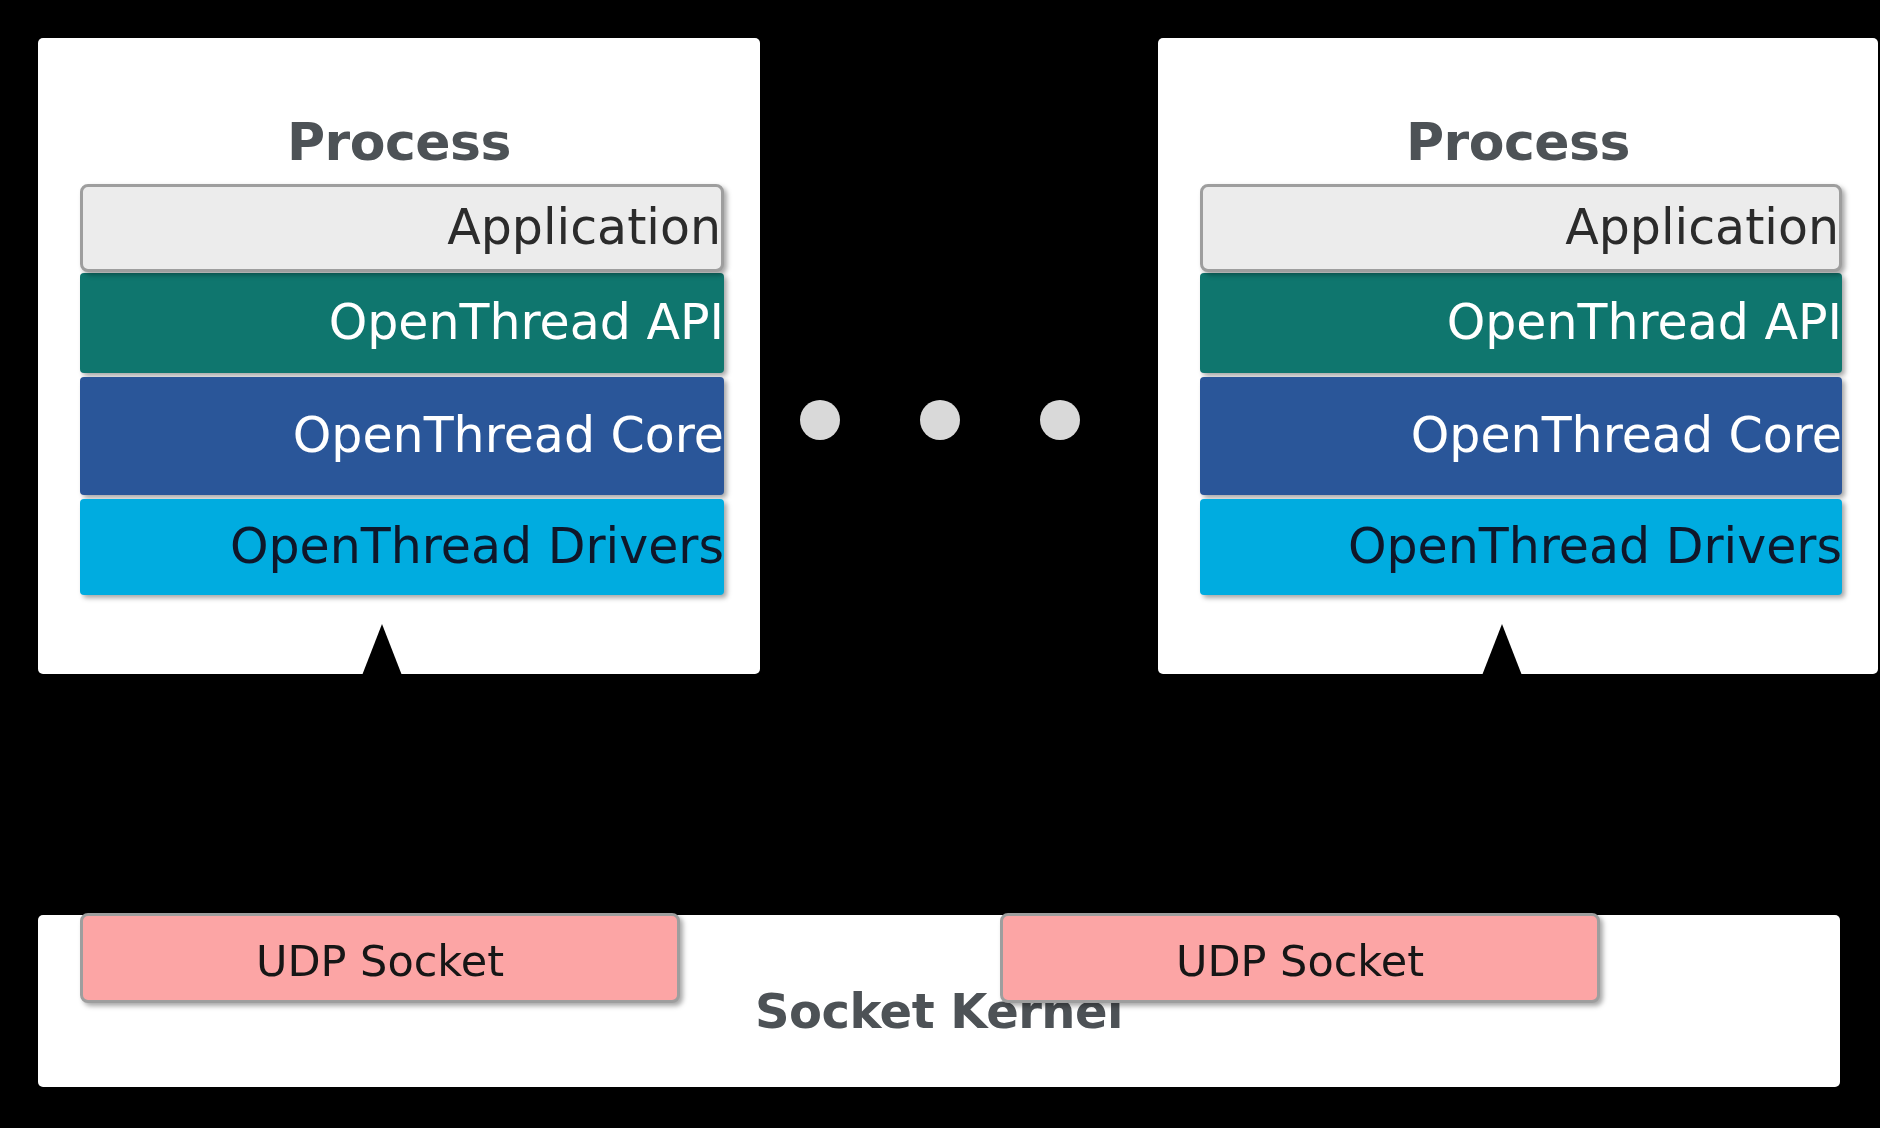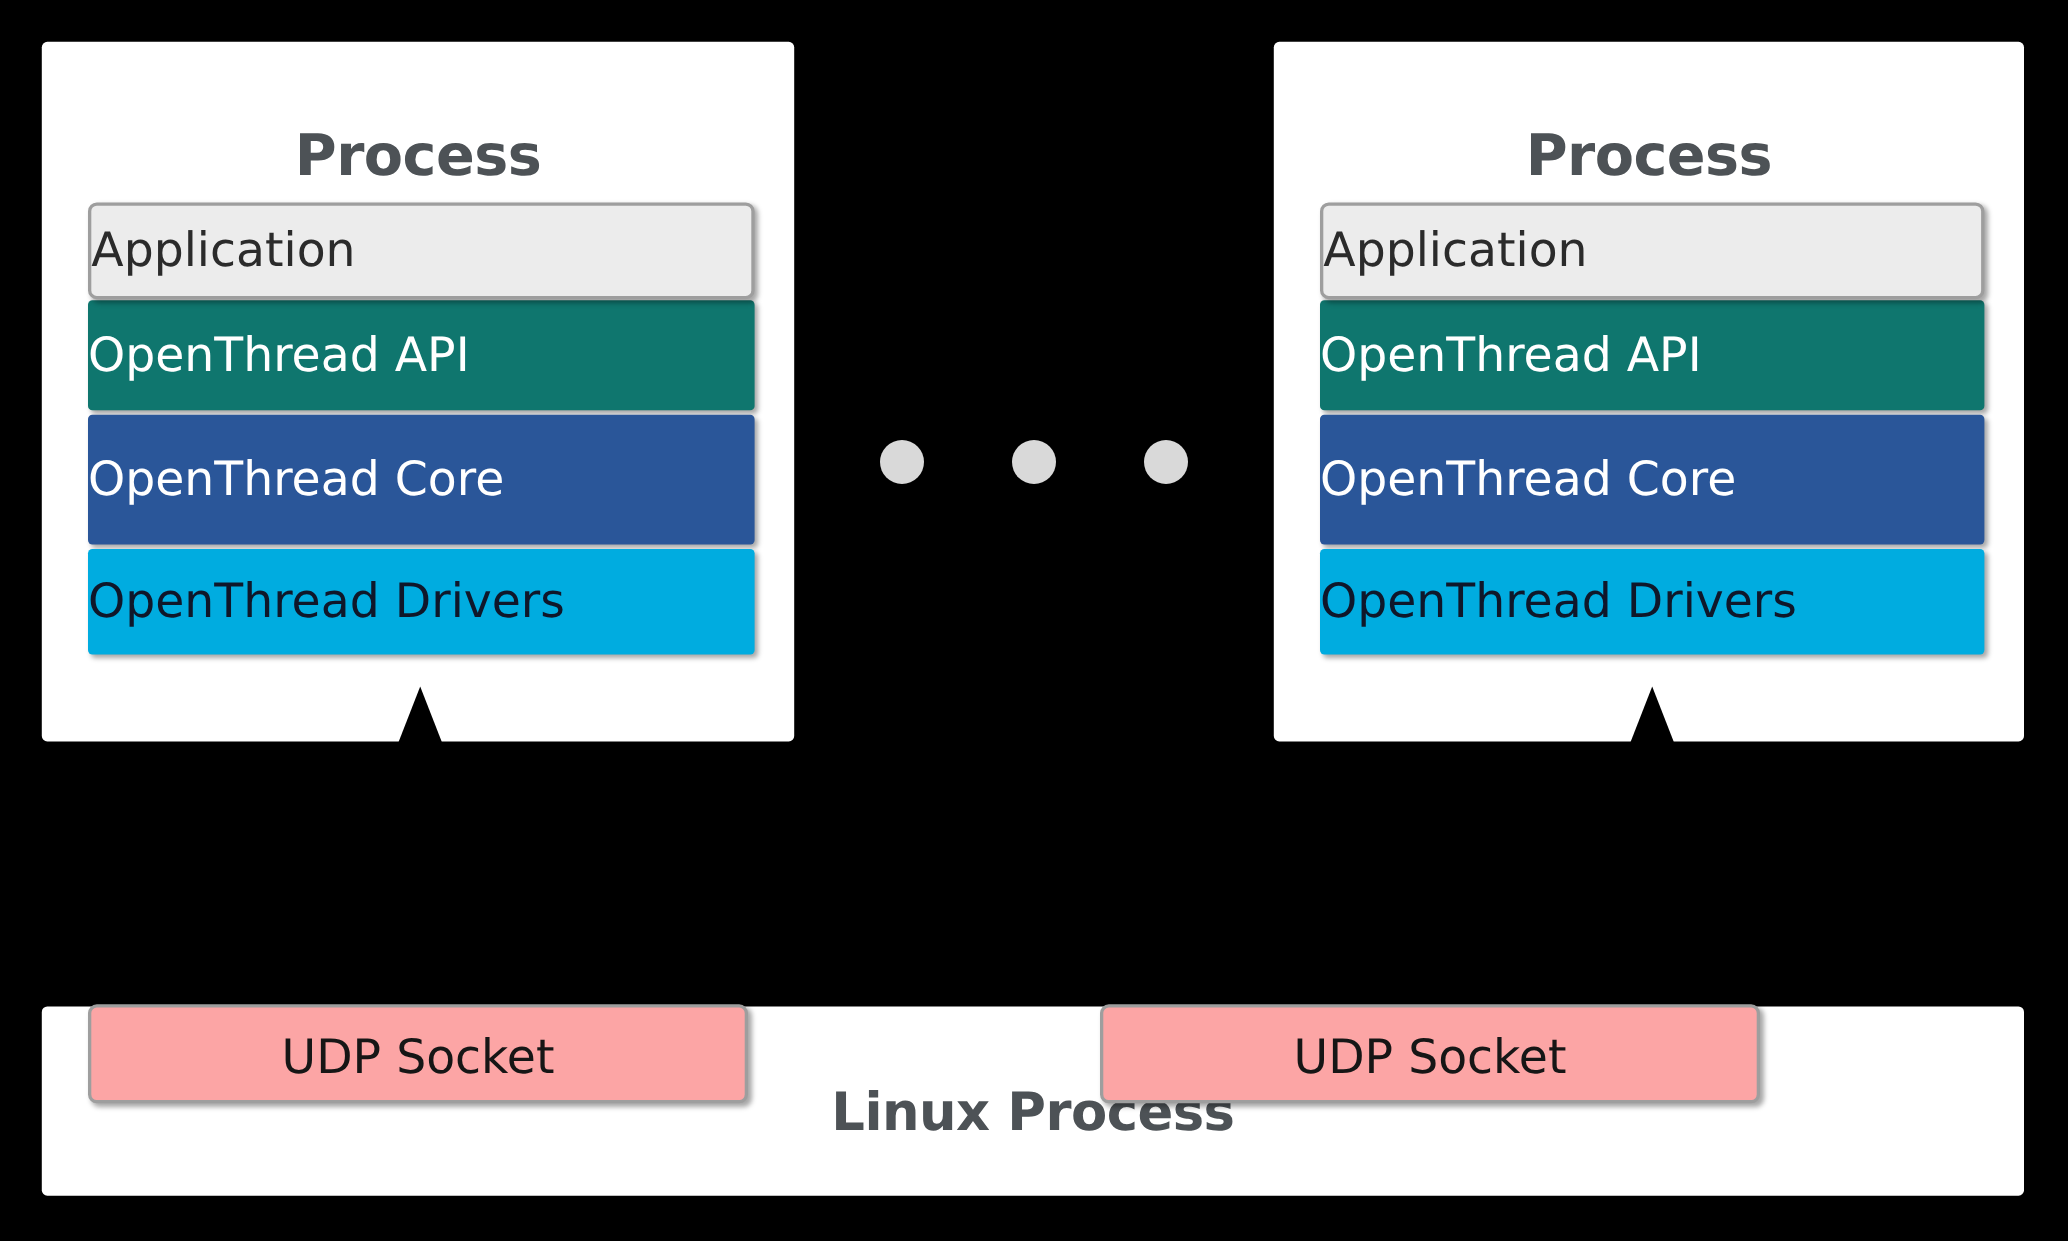--- a/index.html
+++ b/index.html
@@ -21,20 +21,21 @@
   }
 
   
   .process-card {
     position: absolute;
     top: 38px;
     height: 636px;
     background: #ffffff;
     border-radius: 5px;
     box-shadow: 3px 3px 6px rgba(0,0,0,0.55);
+    padding-left: 38px;
   }
   .process-card.left  { left: 38px;   width: 684px; }
   .process-card.right { left: 1158px; width: 682px; }
 
   .process-title {
     position: absolute;
     top: 78px;
     left: 0;
     right: 0;
     text-align: center;
@@ -49,22 +50,22 @@
   .layer-stack {
     position: absolute;
     left: 42px;
     right: 36px;
     top: 146px;
   }
   .layer {
     position: relative;
     height: 88px;
     line-height: 88px;
-    text-align: left;
-    font-size: 43px;
+    text-align: right;
+    font-size: 49px;
     white-space: nowrap;
   }
   .layer.application {
     background: #ececec;
     border: 3px solid #9e9e9e;
     border-radius: 8px;
     color: #2b2b2b;
     height: 82px;
     line-height: 82px;
     box-shadow: 3px 3px 5px rgba(0,0,0,0.35);
@@ -206,20 +207,20 @@
     <polygon points="30,2 51,56 9,56" fill="#000000"></polygon>
     <rect x="26" y="52" width="8" height="80" fill="#000000"></rect>
   </svg>
 
   <svg class="arrow right-arrow" viewBox="0 0 60 132">
     <polygon points="30,2 51,56 9,56" fill="#000000"></polygon>
     <rect x="26" y="52" width="8" height="80" fill="#000000"></rect>
   </svg>
 
   <div class="kernel-card">
-    <div class="kernel-title">Linux Process</div>
+    <div class="kernel-title">Socket Kernel</div>
 
     <div class="socket left-socket">UDP Socket</div>
 
     <div class="socket right-socket">UDP Socket</div>
   </div>
 
 </div>
 
 </body></html>

